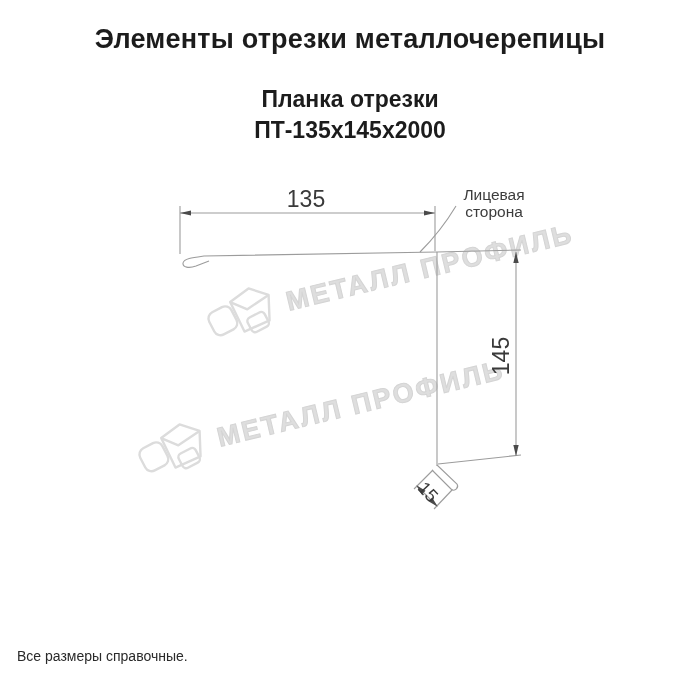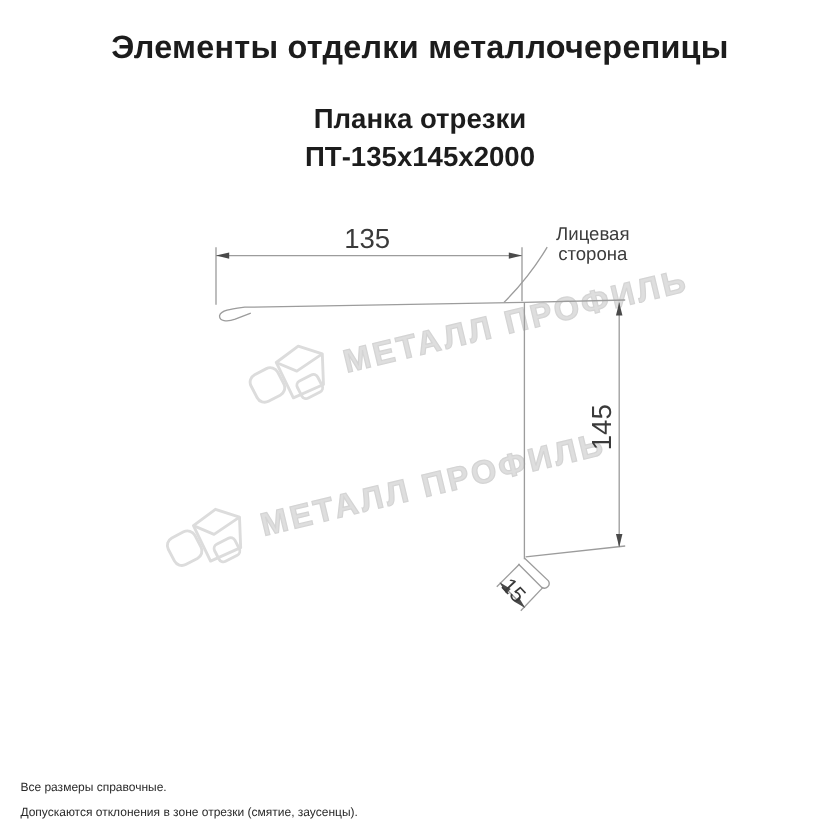--- a/index.html
+++ b/index.html
@@ -27,27 +27,27 @@
 
   #drawing{position:absolute;left:0;top:0;z-index:2;}
   #drawing text{font-family:"Liberation Sans",sans-serif;}
   .dim-num{fill:#3a3a3a;font-size:23px;}
   .lbl{fill:#3c3c3c;font-size:15.5px;}
   .ln{stroke:#9c9c9c;stroke-width:1.1;fill:none;}
   .arrow{fill:#4a4a4a;stroke:none;}
 
   .footer{
     position:absolute;left:17px;top:646px;z-index:3;
-    font-size:10px;color:#2a2a2a;line-height:21px;
+    font-size:14px;color:#2a2a2a;line-height:21px;
   }
 </style>
 </head>
 <body>
 
-<div class="hdr title">Элементы отделки металлочерепицы</div>
+<div class="hdr title">Элементы отрезки металлочерепицы</div>
 <div class="hdr sub1">Планка отрезки</div>
 <div class="hdr sub2">ПТ-135х145х2000</div>
 
 <div class="watermark wm-1">
   <svg class="wm-logo" width="72" height="58" viewBox="0 0 72 58">
     <g fill="none" stroke="#dcdcdc" stroke-width="2.4" stroke-linejoin="round">
       <rect x="3" y="20" width="25" height="25" rx="7" transform="rotate(-14 15.5 32.5)"></rect>
       <path d="M27,16 L48,7 L66,18 L61,43 L34,48 Z"></path>
       <path d="M27,16 L42,27 L66,18"></path>
       <rect x="40" y="34" width="19" height="16" rx="4" transform="rotate(-14 49.5 42)"></rect>
@@ -93,14 +93,13 @@
   <polygon class="arrow" points="437.7,506.7 432.2,497.4 428.4,501.2"></polygon>
   <text class="dim-num" style="font-size:18px" x="428" y="498" text-anchor="middle" transform="rotate(47 428 492)">15</text>
 
   <path class="ln" d="M456,206 C447,221 433,239 420,252"></path>
   <text class="lbl" x="494" y="200" text-anchor="middle">Лицевая</text>
   <text class="lbl" x="494" y="217" text-anchor="middle">сторона</text>
 </svg>
 
 <div class="footer">
   <div>Все размеры справочные.</div>
-  <div>Допускаются отклонения в зоне отрезки (смятие, заусенцы).</div>
 </div>
 
 </body></html>

